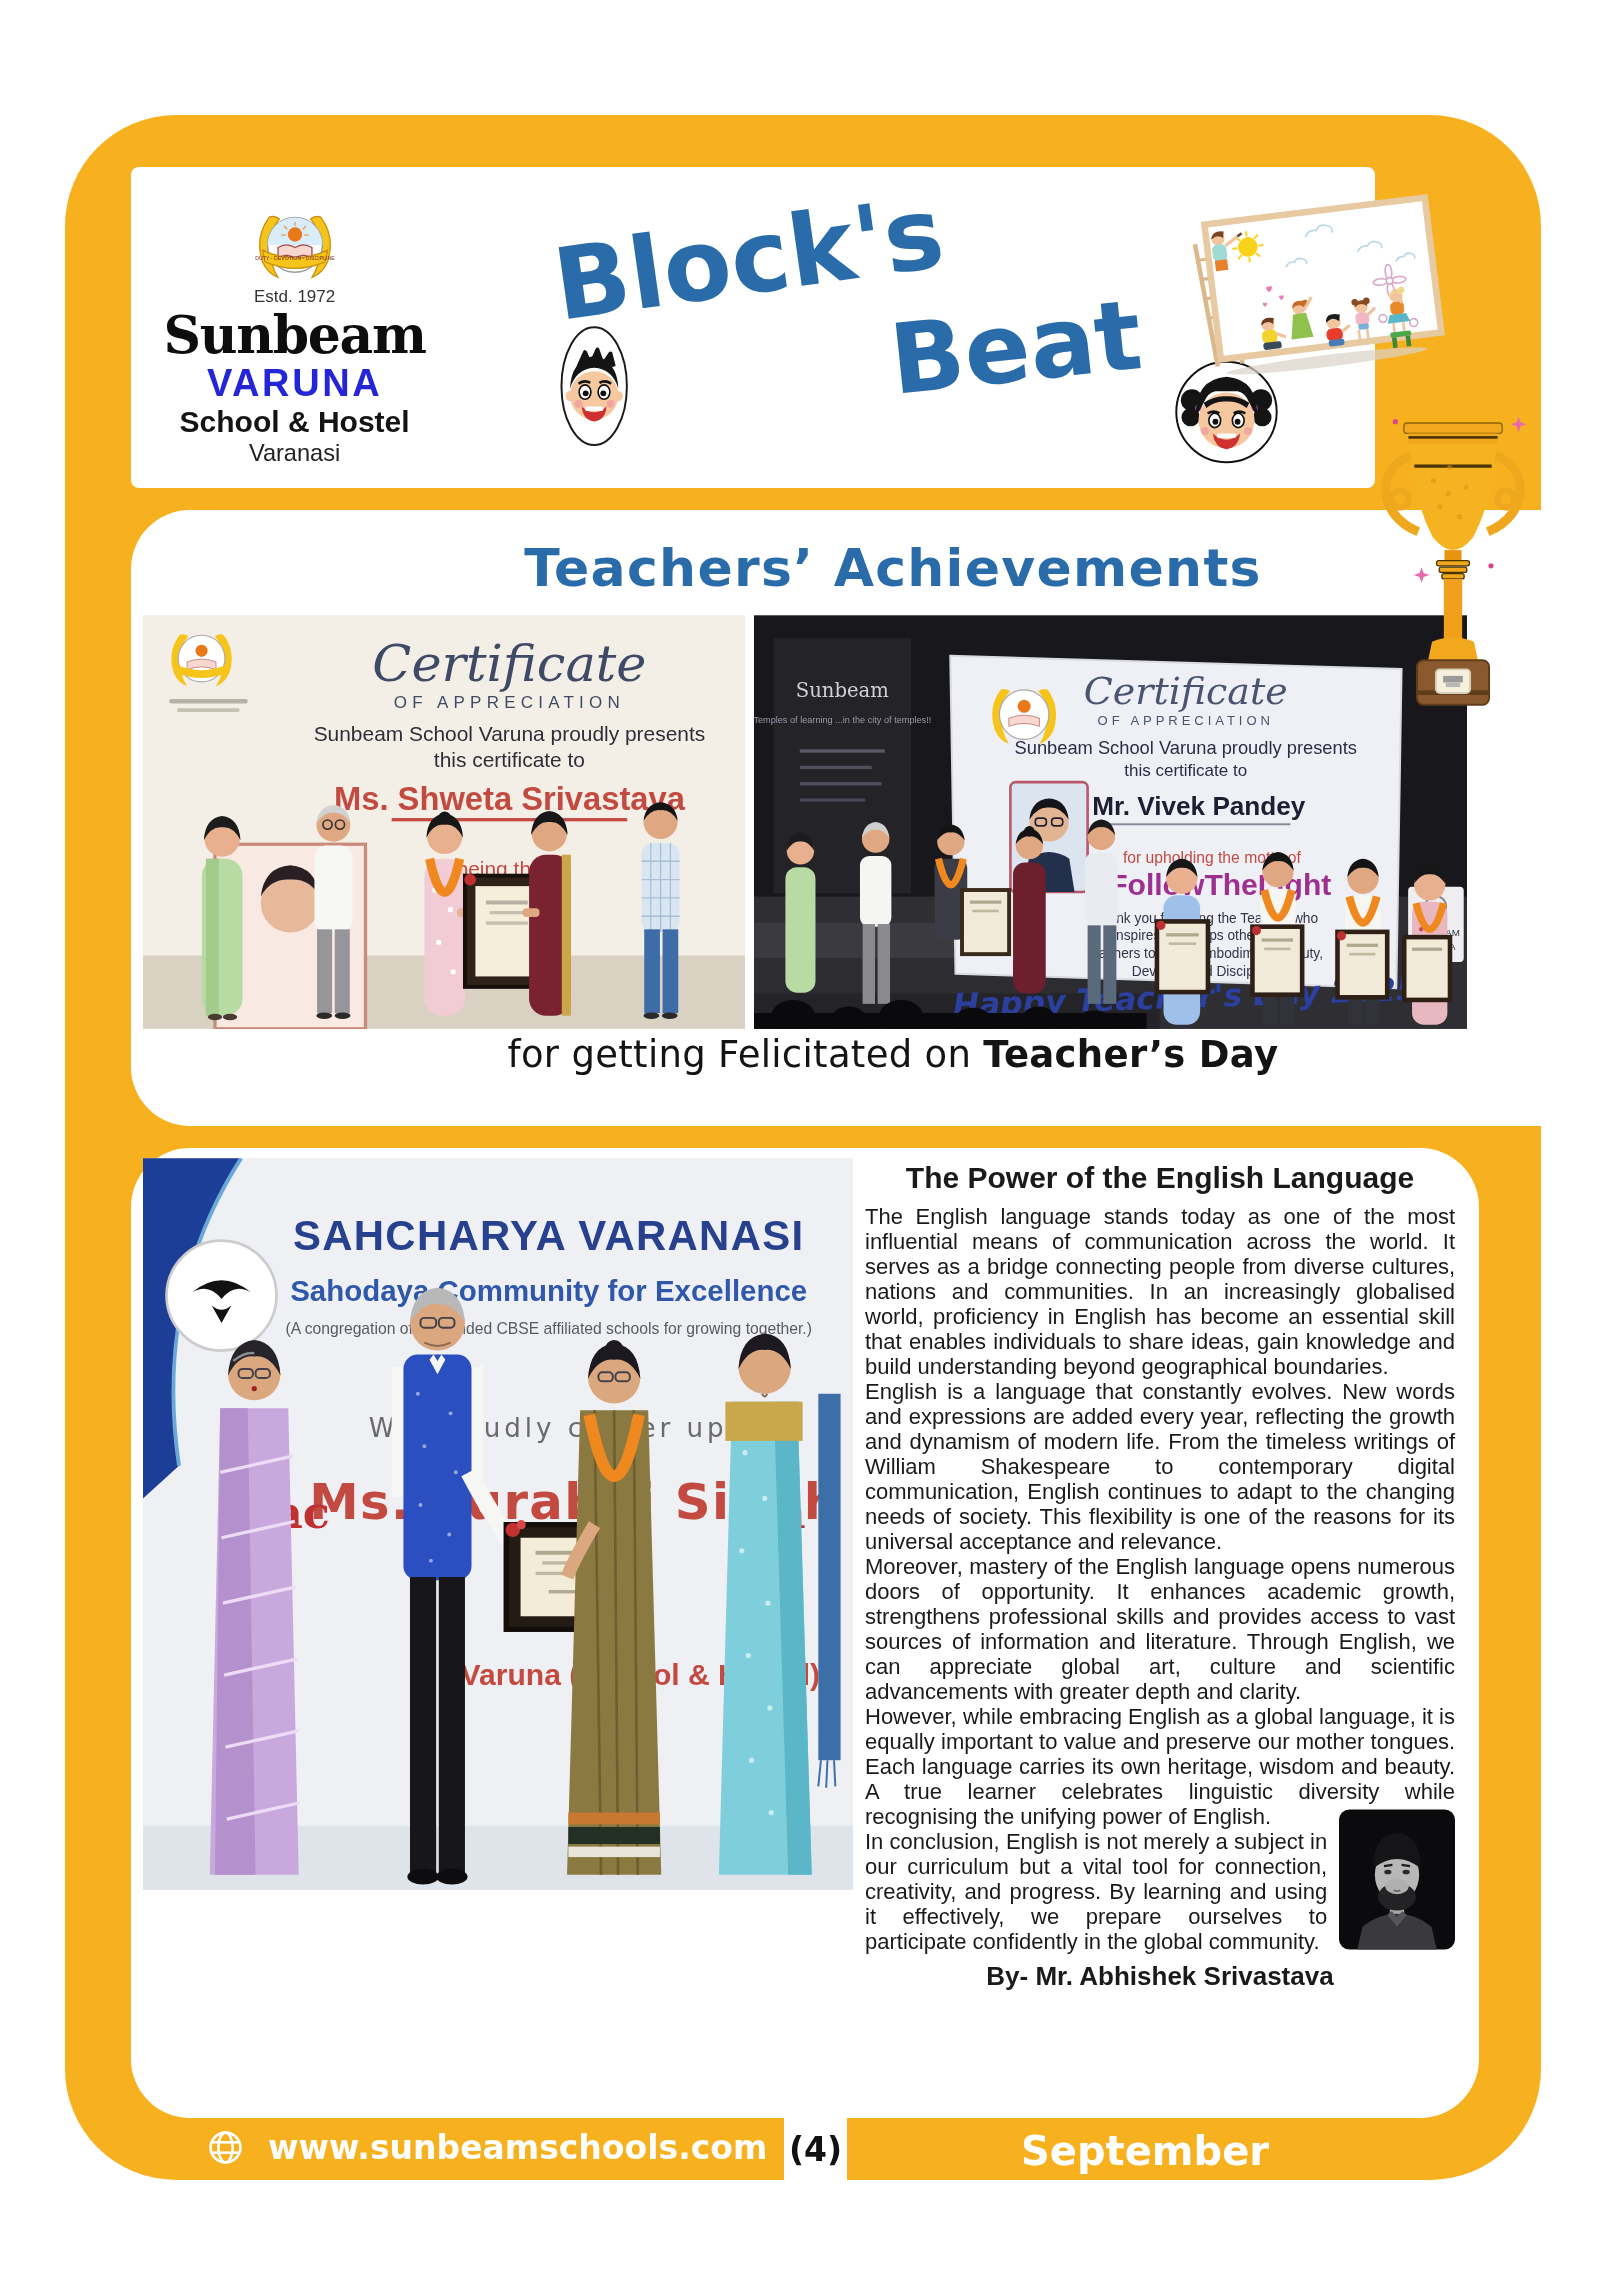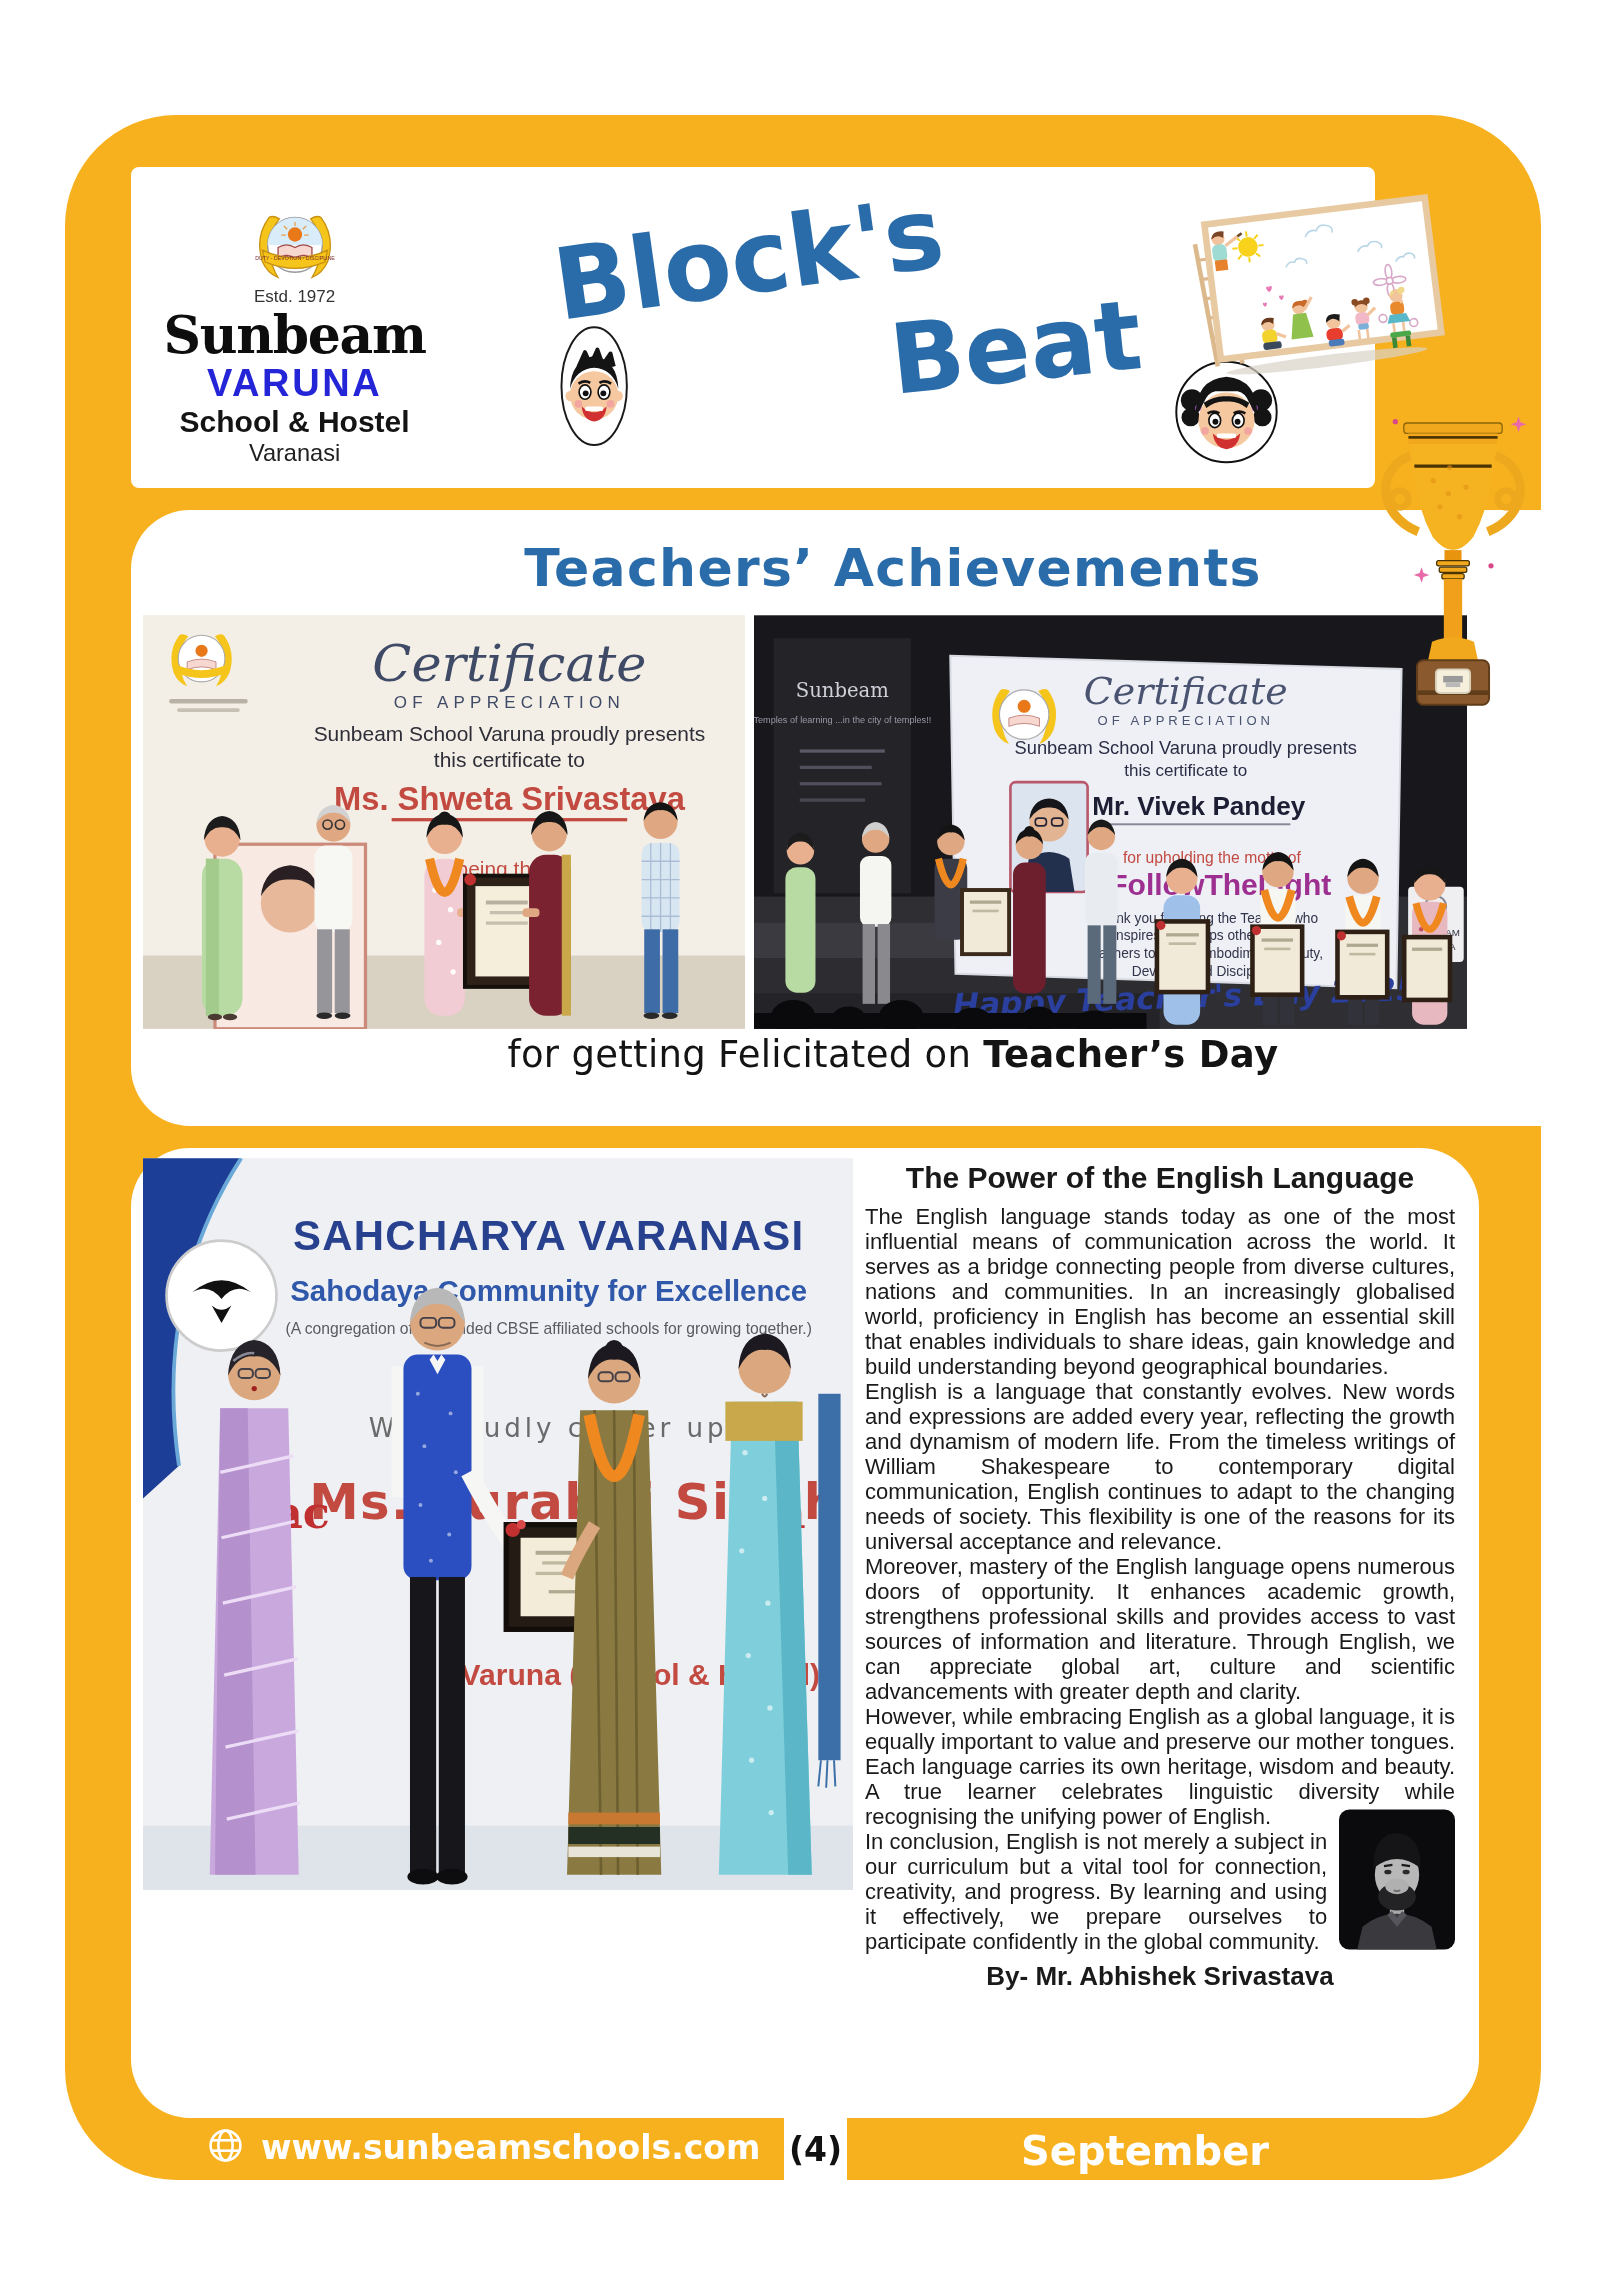--- a/index.html
+++ b/index.html
@@ -30,21 +30,21 @@
   
   .caption{left:0;top:760px;width:733px;text-align:center;font-family:"DejaVu Sans",sans-serif;font-size:36px;line-height:63px;color:#111;}
   .caption b{font-weight:bold;}
   .article{left:734px;top:13px;width:590px;color:#1a1a1a;}
   .article h2{margin:0 0 9.2px 0;text-align:center;font-size:30px;font-weight:bold;font-family:"Liberation Sans",sans-serif;}
   .article p{margin:0;font-size:22px;line-height:25px;text-align:justify;}
   .float-spacer{float:right;width:0;height:105px;}
   .author-float{float:right;clear:right;width:116px;height:141px;margin:0 0 6.5px 11.8px;}
   .byline{margin-top:6.5px;text-align:center;font-size:26px;font-weight:bold;}
   
-  .footer-site{left:208px;top:2128px;display:flex;align-items:flex-start;gap:18px;color:#ffffff;font-family:"DejaVu Sans",sans-serif;font-weight:bold;font-size:33px;}
+  .footer-site{left:208px;top:2128px;display:flex;align-items:center;gap:25px;color:#ffffff;font-family:"DejaVu Sans",sans-serif;font-weight:bold;font-size:33px;}
   .footer-issue{left:1021px;top:2128px;width:373px;color:#ffffff;font-family:"DejaVu Sans",sans-serif;font-weight:bold;font-size:40px;}
   .pagenum{font-family:"DejaVu Sans",sans-serif;font-weight:bold;font-size:33px;color:#111;}
   
   svg{display:block;}
   .t-serif{font-family:"DejaVu Serif",serif;}
   .t-sans{font-family:"Liberation Sans",sans-serif;}
   .t-comic{font-family:"DejaVu Sans",sans-serif;}
 </style>
 </head>
 <body>

